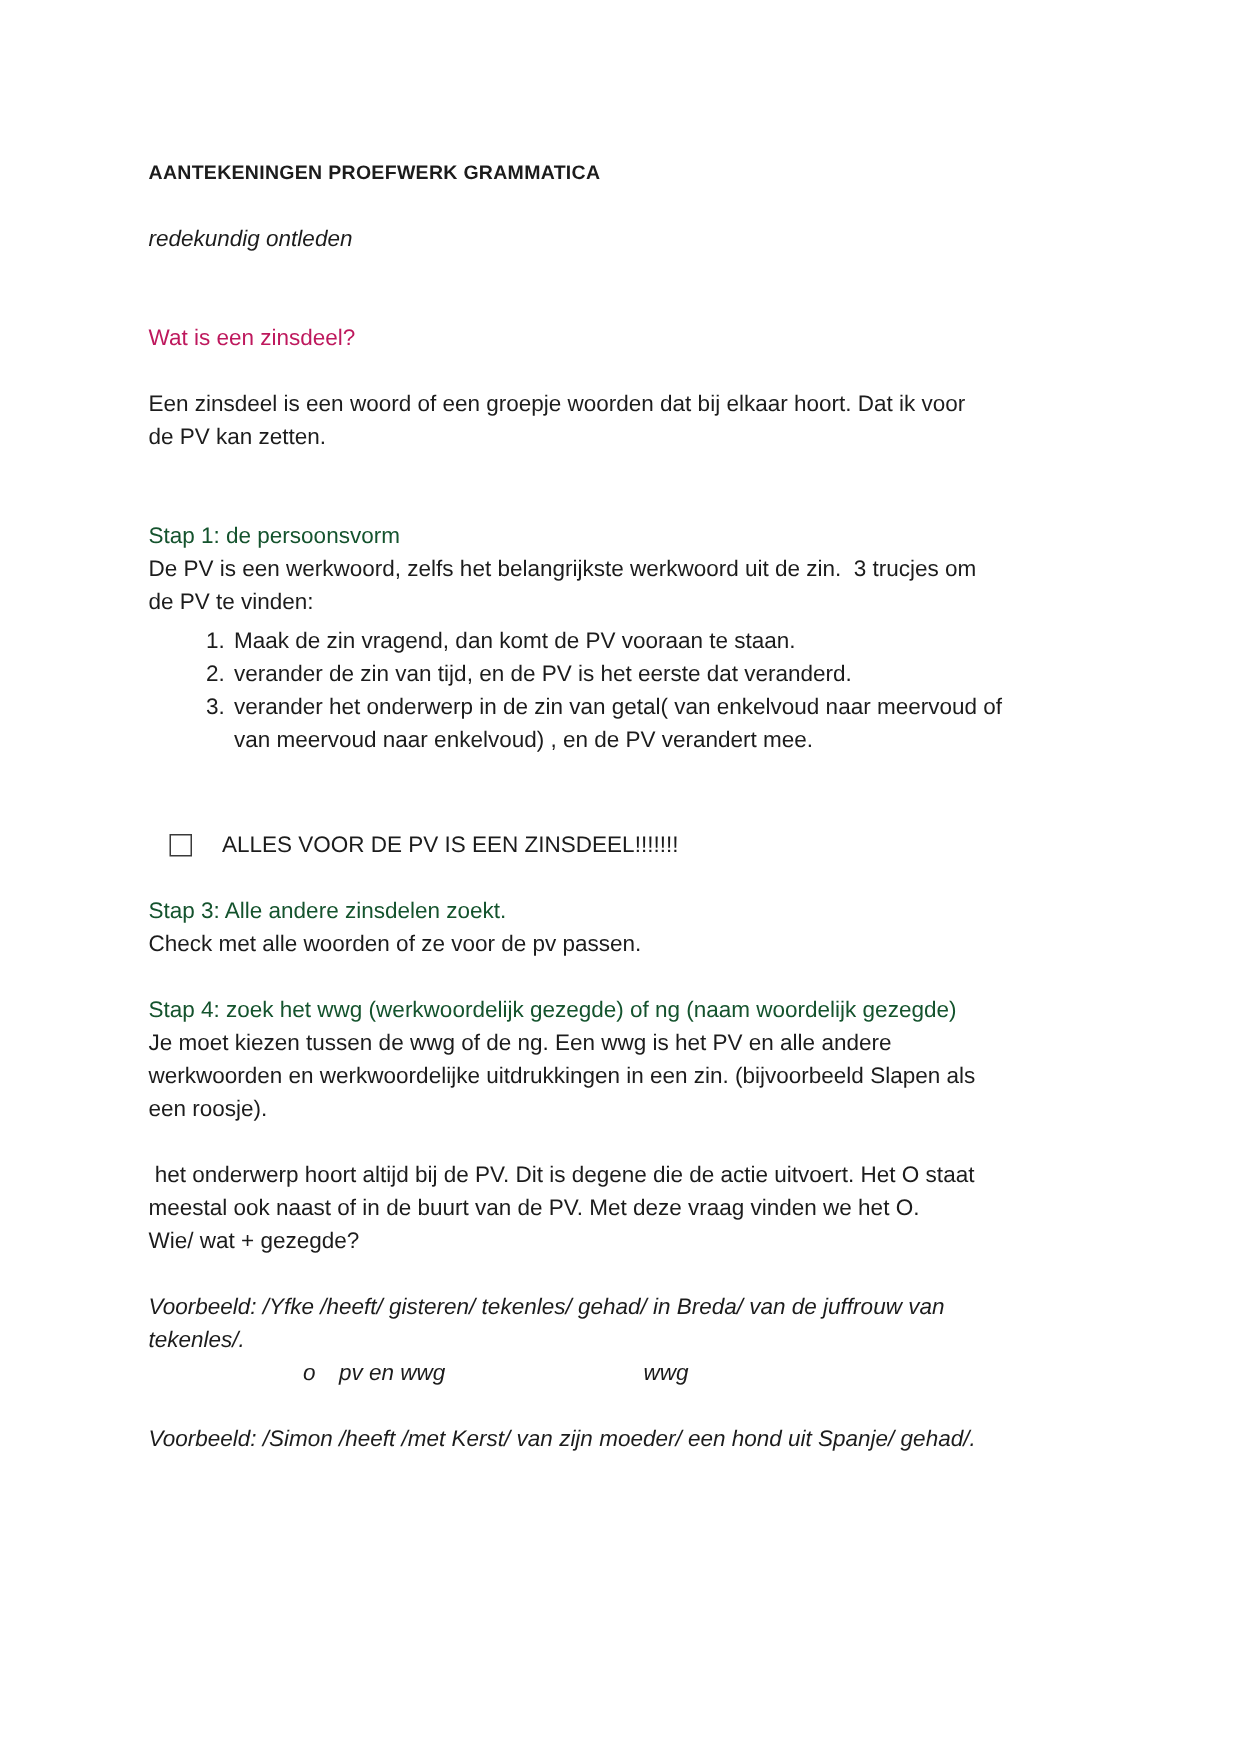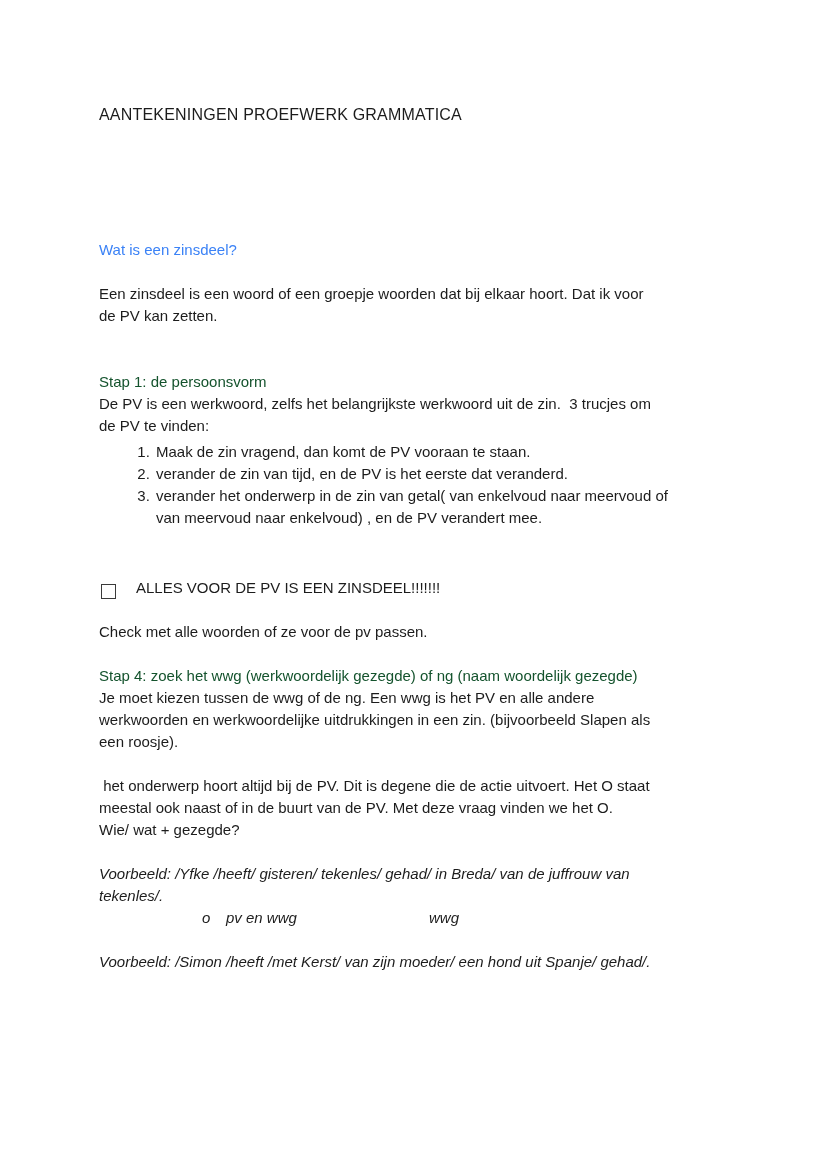--- a/index.html
+++ b/index.html
@@ -16,43 +16,43 @@
   }
   .doc {
     position: absolute;
     left: 99px; top: 103px;
     width: 680px;
     font-size: 15px;
     line-height: 22px;
   }
   .title {
     margin: 0;
-    font-size: 16px;
+    font-size: 13px;
     line-height: 24px;
-    font-weight: normal;
+    font-weight: bold;
     letter-spacing: 0.2px;
   }
   .para { margin: 0; white-space: pre-wrap; }
   .blank { height: 22px; }
   .italic { font-style: italic; }
   .blue { color: #14532d; }
-  .red  { color: #3b82f6; margin-top: 46px; }
+  .red  { color: #be185d; }
   ol.num {
     margin: 4px;
     padding-left: 51px;
   }
   ol.num li {
     margin: 0;
     padding-left: 2px;
     white-space: pre-wrap;
   }
   .check-row {
     display: flex;
-    align-items: flex-end;
-    margin-left: 2px;
+    align-items: flex-start;
+    margin-left: 14px;
   }
   .checkbox {
     flex: 0 0 auto;
     width: 13px; height: 13px;
     border: 1.5px solid #3a3a3a;
     margin-top: 3px;
     margin-right: 20px;
     background: #ffffff;
   }
   .sublabel {
@@ -64,20 +64,21 @@
   .sub-label1 { position: absolute; left: 127px; }
   .sub-label2 { position: absolute; left: 330px; }
 </style>
 </head>
 <body>
 
 <div class="page">
   <div class="doc" id="doc">
       <h1 class="title">AANTEKENINGEN PROEFWERK GRAMMATICA</h1>
       <div class="blank"></div>
+      <p class="para italic">redekundig ontleden</p>
       <div class="blank"></div>
       <div class="blank"></div>
       <p class="para red">Wat is een zinsdeel?</p>
       <div class="blank"></div>
       <p class="para">Een zinsdeel is een woord of een groepje woorden dat bij elkaar hoort. Dat ik voor
 de PV kan zetten.</p>
       <div class="blank"></div>
       <div class="blank"></div>
       <p class="para blue">Stap 1: de persoonsvorm</p>
       <p class="para">De PV is een werkwoord, zelfs het belangrijkste werkwoord uit de zin.  3 trucjes om
@@ -88,20 +89,21 @@
         <li>verander het onderwerp in de zin van getal( van enkelvoud naar meervoud of
 van meervoud naar enkelvoud) , en de PV verandert mee.</li>
       </ol>
       <div class="blank"></div>
       <div class="blank"></div>
       <div class="check-row">
         <span class="checkbox"></span>
         <span>ALLES VOOR DE PV IS EEN ZINSDEEL!!!!!!!</span>
       </div>
       <div class="blank"></div>
+      <p class="para blue">Stap 3: Alle andere zinsdelen zoekt.</p>
       <p class="para">Check met alle woorden of ze voor de pv passen.</p>
       <div class="blank"></div>
       <p class="para blue">Stap 4: zoek het wwg (werkwoordelijk gezegde) of ng (naam woordelijk gezegde)</p>
       <p class="para">Je moet kiezen tussen de wwg of de ng. Een wwg is het PV en alle andere
 werkwoorden en werkwoordelijke uitdrukkingen in een zin. (bijvoorbeeld Slapen als
 een roosje).</p>
       <div class="blank"></div>
       <p class="para"> het onderwerp hoort altijd bij de PV. Dit is degene die de actie uitvoert. Het O staat
 meestal ook naast of in de buurt van de PV. Met deze vraag vinden we het O.
 Wie/ wat + gezegde?</p>

